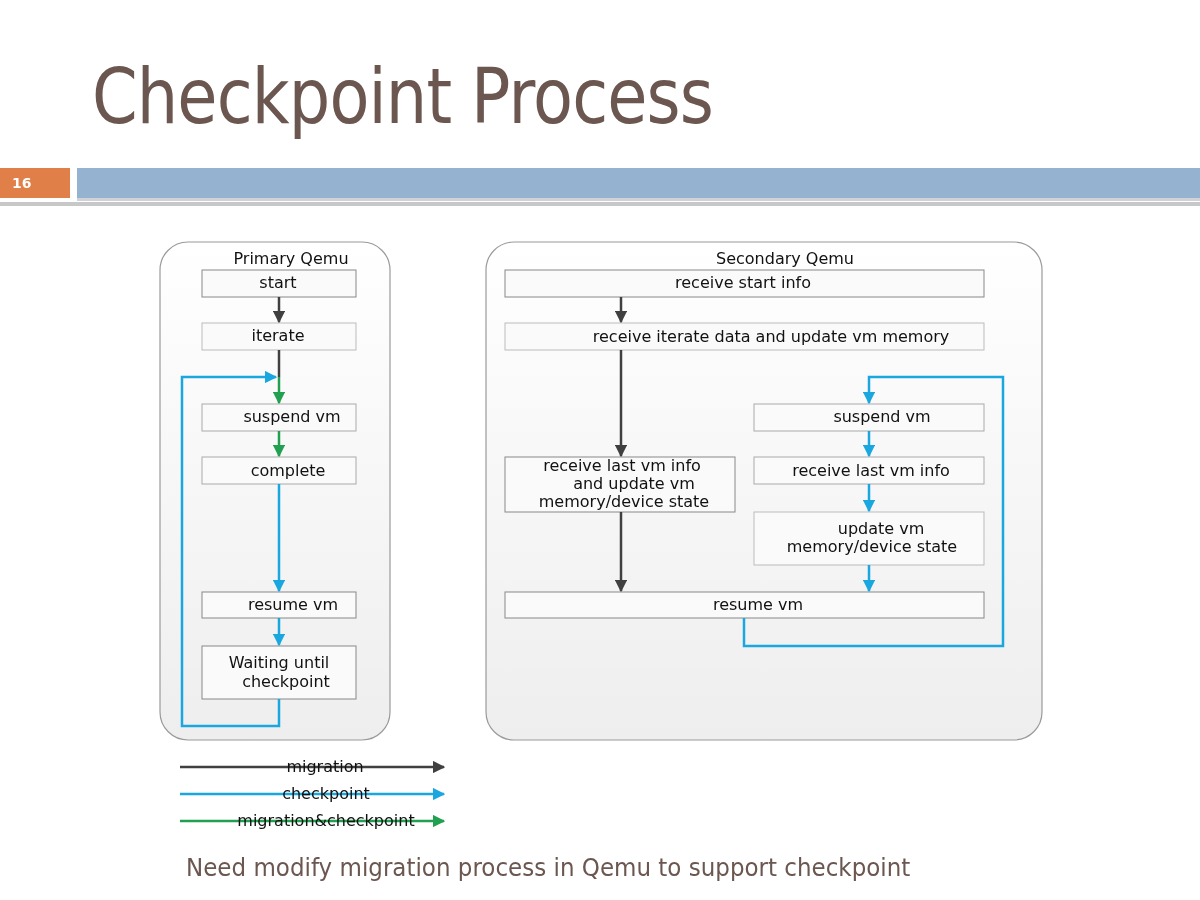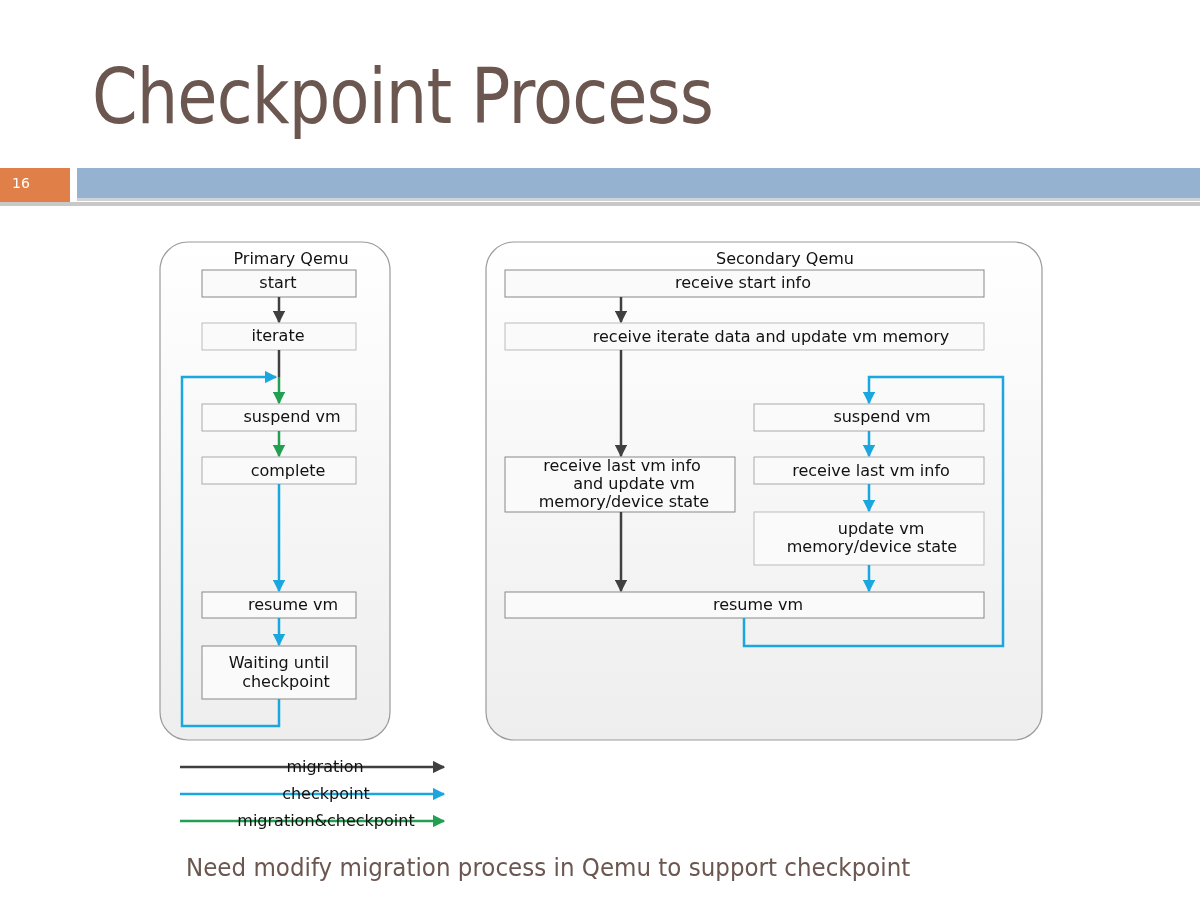--- a/index.html
+++ b/index.html
@@ -1,18 +1,18 @@
 <!DOCTYPE html>
 <html><head>
 <meta charset="utf-8">
 <style>
   html, body { margin:0; padding:0; }
   body { width:1200px; height:900px; background:#ffffff; position:relative; overflow:hidden; font-family:"DejaVu Sans", sans-serif; }
   .title { position:absolute; left:92px; top:52px; font-size:76px; color:#6b5750; font-family:"DejaVu Sans", sans-serif; letter-spacing:-1px; transform:scaleX(0.86); transform-origin:left top; white-space:nowrap; }
-  .slide-num { position:absolute; left:0; top:168px; width:70px; height:37px; background:#e07f47; color:#fff; font-weight:normal; font-size:14px; line-height:30px; padding-left:12px; box-sizing:border-box; }
+  .slide-num { position:absolute; left:0; top:168px; width:70px; height:30px; background:#e07f47; color:#fff; font-weight:bold; font-size:14px; line-height:30px; padding-left:12px; box-sizing:border-box; }
   .top-bar { position:absolute; left:77px; top:168px; width:1123px; height:30px; background:#95b3d0; }
   .bar-shadow { position:absolute; left:0; top:202px; width:1200px; height:4px; background:#c8c8c8; }
   .bar-shadow2 { position:absolute; left:77px; top:198px; width:1123px; height:3px; background:#cfd3d8; }
   svg.diagram { position:absolute; left:0; top:0; }
   .footer { position:absolute; left:186px; top:853px; font-size:25px; color:#6b5750; transform:scaleX(0.92); transform-origin:left top; white-space:nowrap; }
 </style>
 </head>
 <body>
 
 <div class="title">Checkpoint Process</div>

